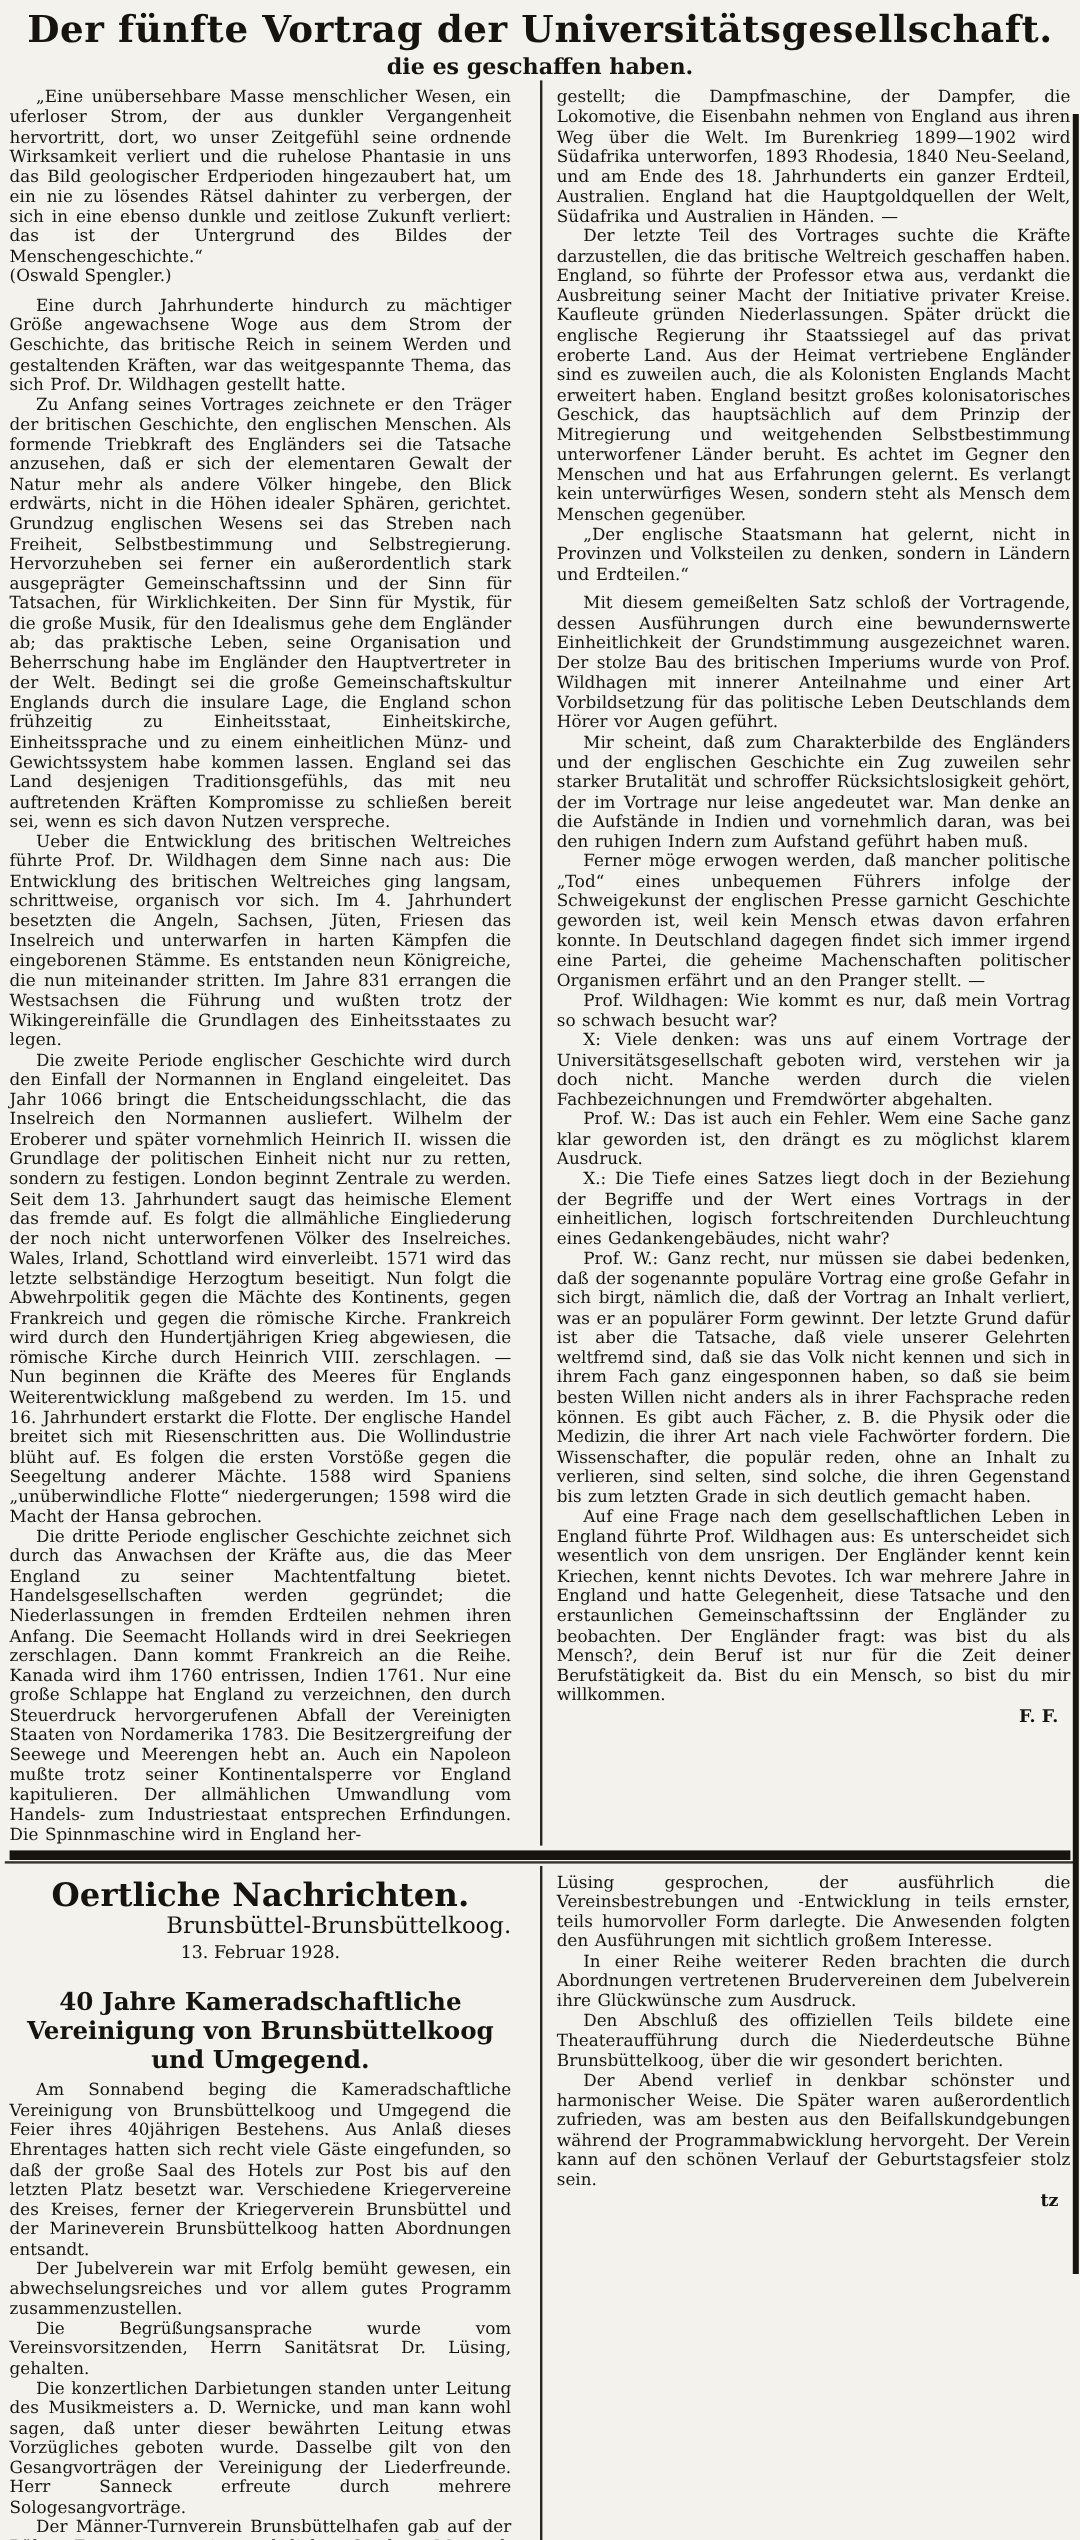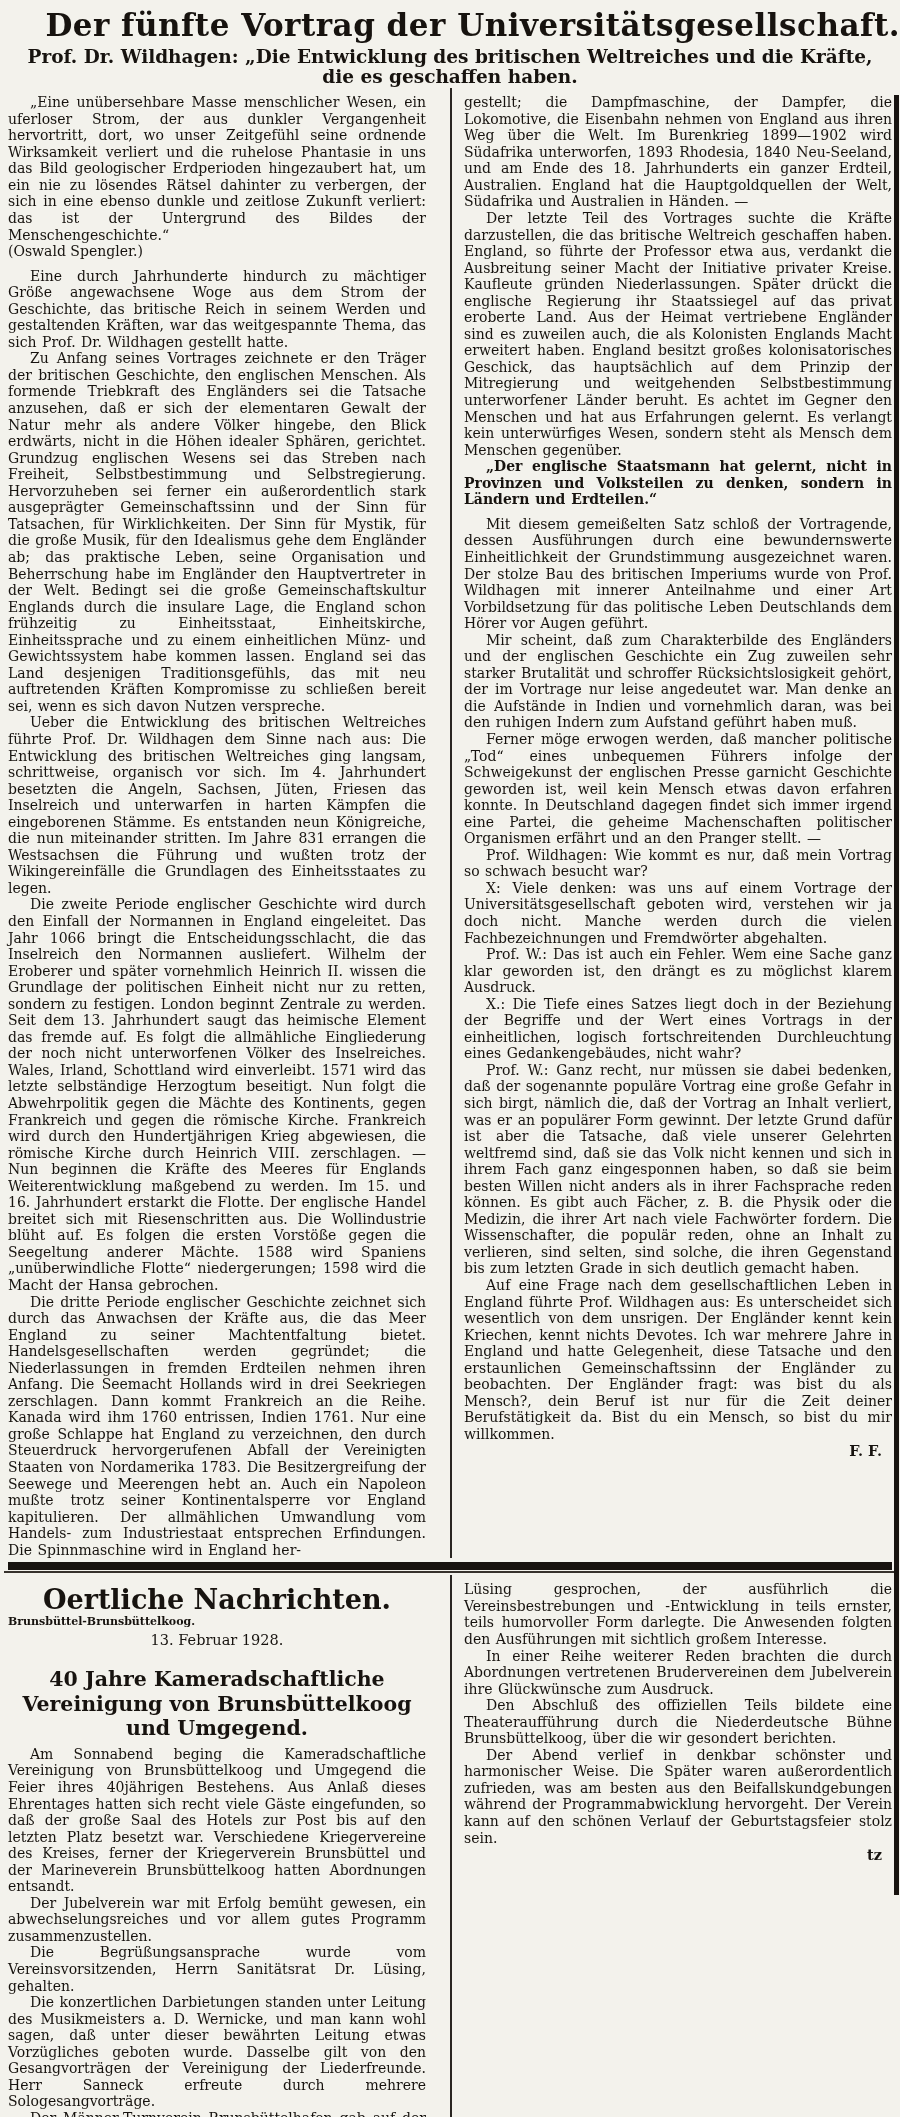--- a/index.html
+++ b/index.html
@@ -13,21 +13,21 @@
     width: 900px;
     height: 2117px;
     background: #f3f2ec;
     color: #17130f;
     overflow: hidden;
   }
   
   .a1-header { padding-top: 6px; }
   .a1-title {
     margin: 0;
-    text-align: right;
+    text-align: center;
     font-size: 31px;
     font-weight: bold;
     letter-spacing: 0.5px;
     line-height: 1.25;
   }
   .a1-subtitle {
     margin: 2px 0 0 0;
     text-align: center;
     font-size: 18.5px;
     font-weight: bold;
@@ -58,21 +58,21 @@
     text-justify: inter-word;
     word-spacing: 1px;
   }
   .indent   { text-indent: 22px; }
   .noindent { text-indent: 0; }
   .attr-line {
     margin: 0 18px 0 0;
     font-size: 14px;
     line-height: 16.55px;
   }
-  .bold-par { font-weight: bold; }
+  .bold-par { font-weight: normal; }
   .sig-line {
     margin: 0 10px 0 0;
     font-size: 14.5px;
     font-weight: bold;
     text-align: right;
     line-height: 17px;
   }
   .gap-before { margin-top: 8px; }
   
   .rule-thick {
@@ -88,23 +88,23 @@
   
   .a2-section-title {
     margin: 4px 0 0 0;
     text-align: center;
     font-size: 27px;
     font-weight: bold;
     line-height: 1.1;
   }
   .a2-section-subtitle {
     margin: 1px 0 0 0;
-    text-align: left;
-    font-size: 11px;
-    font-weight: bold;
+    text-align: right;
+    font-size: 19px;
+    font-weight: normal;
     line-height: 1.15;
   }
   .a2-date {
     margin: 3px 0 6px 0;
     text-align: center;
     font-size: 14.5px;
     line-height: 1.15;
   }
   .a2-headline {
     margin: 19px 0 6px 0;
@@ -126,21 +126,20 @@
 </head>
 <body>
 
 <div class="page">
 
   <div class="edge-rule"></div>
 
   <header class="a1-header">
     <h1 class="a1-title">Der fünfte Vortrag der Universitätsgesellschaft.</h1>
     <h2 class="a1-subtitle">
-      <span class="sub-line">Prof. Dr. Wildhagen: „Die Entwicklung des britischen Weltreiches und die Kräfte,</span>
       <span class="sub-line">die es geschaffen haben.</span>
     </h2>
   </header>
 
   <div class="columns cols-top">
 
     <div class="col col-left">
       <p class="bp indent">„Eine unübersehbare Masse menschlicher Wesen, ein uferloser Strom, der aus dunkler Vergangenheit hervortritt, dort, wo unser Zeitgefühl seine ordnende Wirksamkeit verliert und die ruhelose Phantasie in uns das Bild geologischer Erdperioden hingezaubert hat, um ein nie zu lösendes Rätsel dahinter zu verbergen, der sich in eine ebenso dunkle und zeitlose Zukunft verliert: das ist der Untergrund des Bildes der Menschengeschichte.“</p>
       <p class="attr-line">(Oswald Spengler.)</p>
       <p class="bp indent gap-before">Eine durch Jahrhunderte hindurch zu mächtiger Größe angewachsene Woge aus dem Strom der Geschichte, das britische Reich in seinem Werden und gestaltenden Kräften, war das weitgespannte Thema, das sich Prof. Dr. Wildhagen gestellt hatte.</p>

